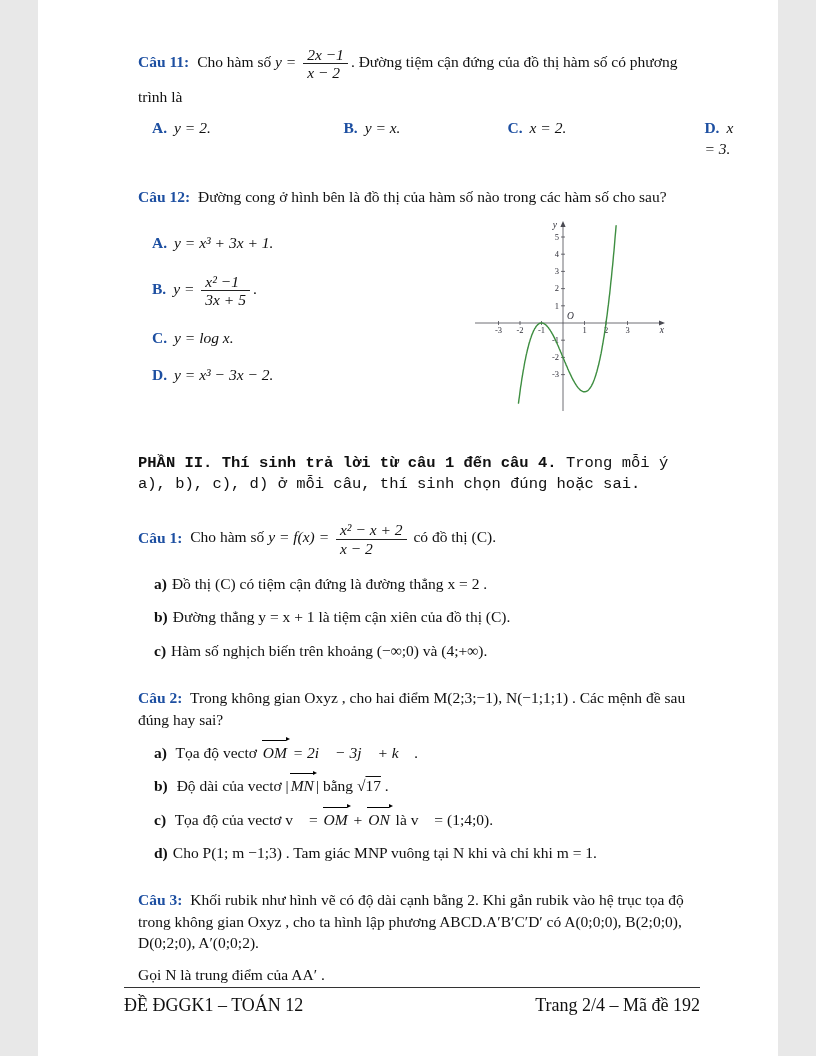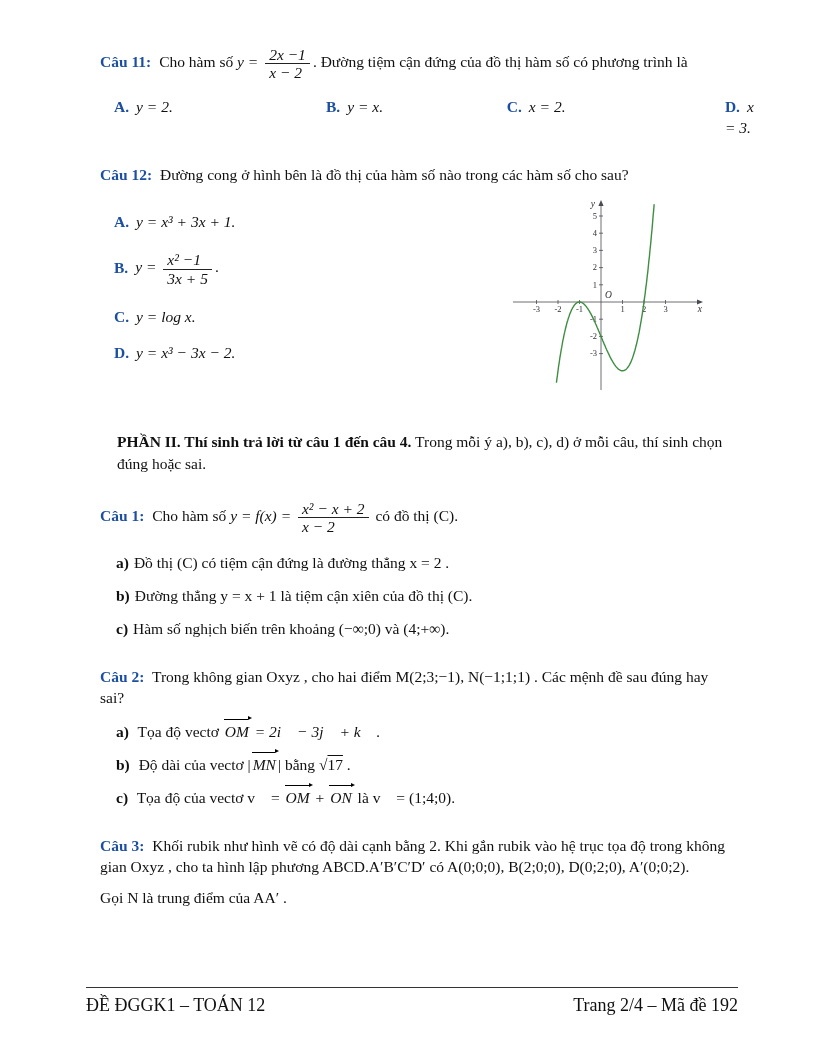--- a/index.html
+++ b/index.html
@@ -1,17 +1,17 @@
 <!DOCTYPE html>
 <html><head>
 <meta charset="utf-8">
 <style>
   html,body{margin:0;padding:0;background:#e8e8e8;}
   .page{
-    width:816px;height:1056px;margin:0 auto;background:#ffffff;position:relative;
+    width:740px;height:1056px;margin:0 auto;background:#ffffff;position:relative;
     font-family:"Liberation Serif",serif;font-size:15.5px;color:#101010;
     box-sizing:border-box;padding:42px 80px 0 100px;line-height:1.38;
     overflow:hidden;
   }
   .qlabel{color:#1d4fa1;font-weight:bold;margin-right:4px;}
   .m{font-style:italic;}
   .qline{margin:0 0 10px 0;}
   .frac{display:inline-block;vertical-align:middle;text-align:left;line-height:1.12;margin:4px 3px;}
   .frac .num{display:block;border-bottom:1px solid #222;padding:0 4px;}
   .frac .den{display:block;padding:0 4px;}
@@ -21,21 +21,21 @@
   
   .q12row{display:flex;align-items:flex-start;margin-bottom:26px;}
   .q12opts{flex:1;padding-left:14px;}
   .q12opts .opt{display:block;margin:15px 0;}
   .graphbox{width:205px;margin-right:26px;margin-top:2px;flex:0 0 auto;}
   .axis{stroke:#4a4a52;stroke-width:0.8;}
   .axhead{fill:#4a4a52;}
   .tick{font-size:8.5px;font-family:"Liberation Serif",serif;fill:#30303a;}
   .axlabel{font-size:9.5px;font-style:italic;font-family:"Liberation Serif",serif;fill:#30303a;}
   
-  .part2{margin:30px 0 22px 17px;}
+  .part2{margin:30px 0 22px 0;font-family:Liberation Mono, monospace;}
   
   .item{padding-left:16px;margin:12px 0;}
   .itemletter{font-weight:bold;margin-right:5px;}
   .qsec{margin-bottom:26px;}
   
   .vec{position:relative;font-style:italic;display:inline-block;padding:0 2px;}
   .vec::after{content:"";position:absolute;left:1px;right:3px;top:-2px;border-top:1px solid #000;}
   .vec::before{content:"";position:absolute;right:-1px;top:-4.5px;width:0;height:0;
     border-top:2.5px solid transparent;border-bottom:2.5px solid transparent;border-left:4px solid #000;}
   .sqrtval{text-decoration:overline;}
@@ -179,20 +179,23 @@
       <span>.</span>
     </p>
     <p class="item">
       <b class="itemletter">c)</b>
       <span>Tọa độ của vectơ v⃗ =</span>
       <span class="vec">OM</span>
       <span>+</span>
       <span class="vec">ON</span>
       <span>là v⃗ = (1;4;0).</span>
     </p>
+    <p class="item">
+      <b class="itemletter">d)</b><span>Cho P(1; m −1;3) . Tam giác MNP vuông tại N khi và chỉ khi m = 1.</span>
+    </p>
   </section>
 
   <section class="qsec">
     <p class="qline">
       <b class="qlabel">Câu 3:</b>
       <span>Khối rubik như hình vẽ có độ dài cạnh bằng 2. Khi gắn rubik vào hệ trục tọa độ trong không gian Oxyz , cho ta hình lập phương ABCD.A′B′C′D′ có A(0;0;0), B(2;0;0), D(0;2;0), A′(0;0;2).</span>
     </p>
     <p class="qline">Gọi N là trung điểm của AA′ .</p>
   </section>
 

